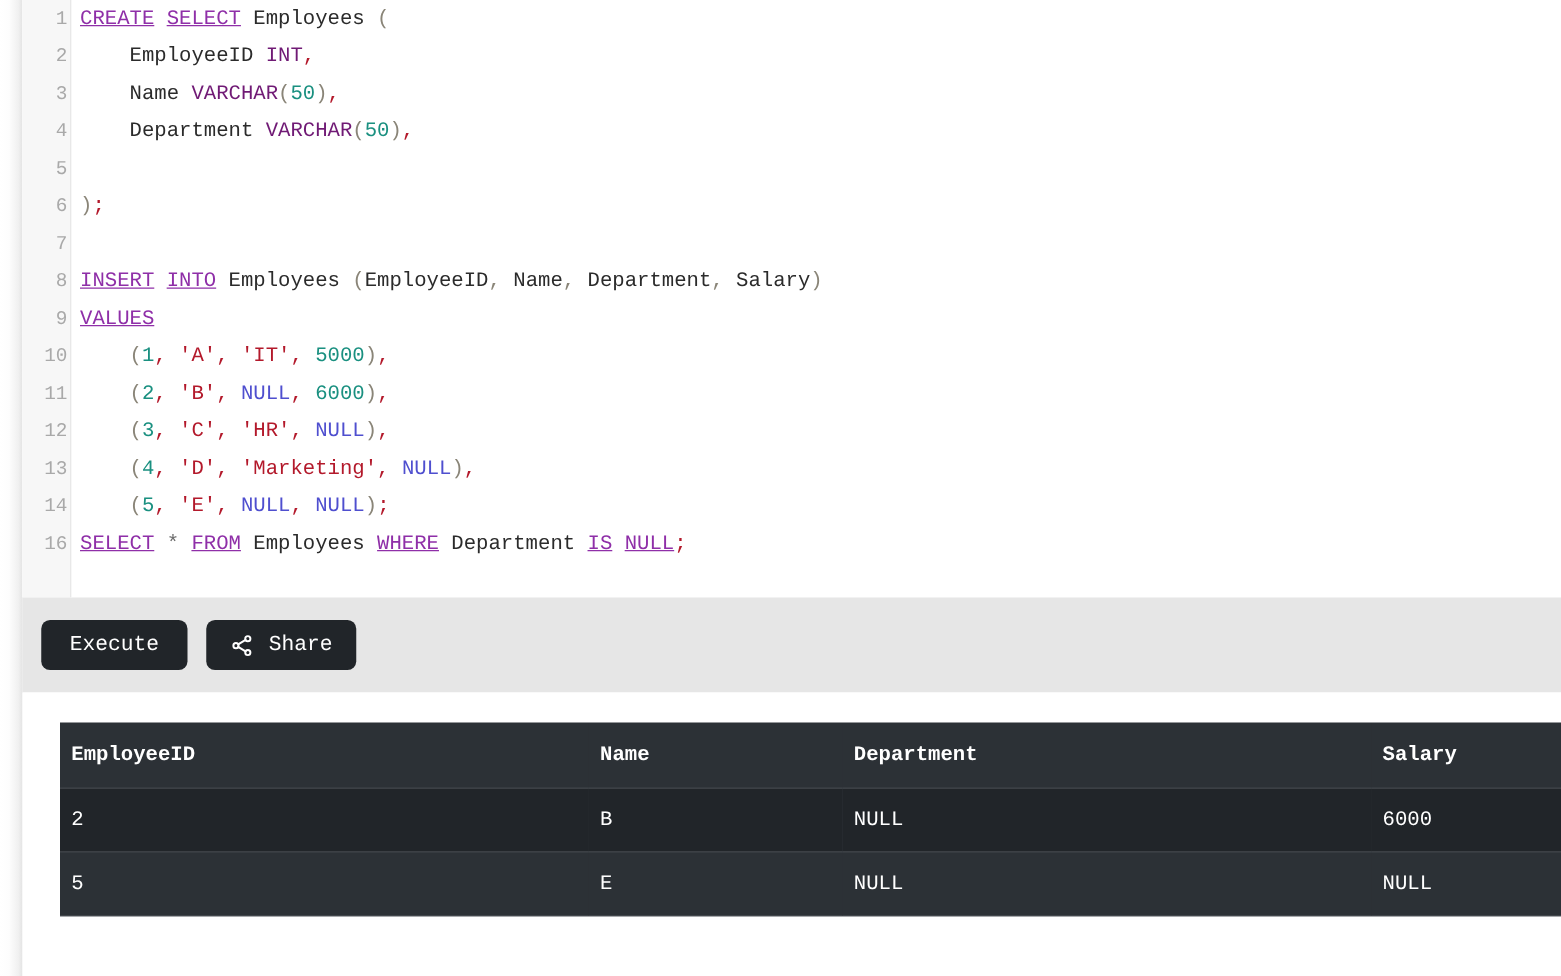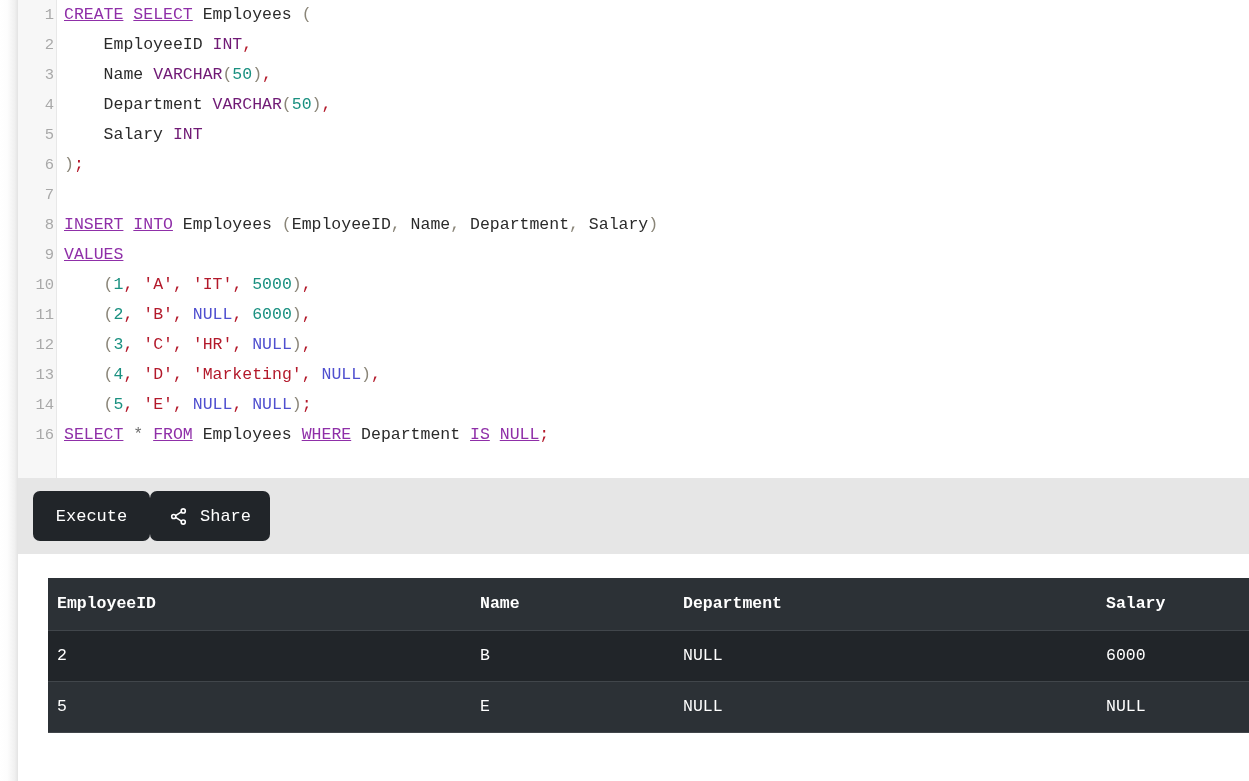--- a/index.html
+++ b/index.html
@@ -98,36 +98,36 @@
     top: 478px;
     width: 1231px;
     height: 76px;
     background: #e6e6e6;
     display: flex;
     align-items: center;
     padding-left: 15px;
     box-sizing: border-box;
   }
   .btn {
-    height: 50px;
+    height: 40px;
     background: #212529;
     color: #ffffff;
     border: none;
     border-radius: 7px;
     font-family: "Liberation Mono", "DejaVu Sans Mono", monospace;
     font-size: 17px;
     display: flex;
     align-items: center;
     justify-content: center;
     cursor: pointer;
     padding: 0 20px;
     box-sizing: border-box;
   }
   .btn-execute { width: 117px; padding: 0; }
-  .btn-share { padding: 0 19px; gap: 12px; }
+  .btn-share { margin-left: 15px; padding: 0 19px; gap: 12px; }
   .share-icon { display: block; width: 19px; height: 19px; }
 
   
   .results-area {
     position: absolute;
     left: 18px;
     top: 554px;
     width: 1231px;
     height: 227px;
     background: #ffffff;
@@ -182,21 +182,21 @@
 
   <div class="page-edge"></div>
 
   <div class="editor">
     <div class="gutter"></div>
     <div class="code-lines" id="code-lines">
         <div class="line"><span class="ln">1</span><span class="code"><span class="kw">CREATE</span><span class="id"> </span><span class="kw">SELECT</span><span class="id"> Employees </span><span class="pun">(</span></span></div>
         <div class="line"><span class="ln">2</span><span class="code"><span class="id">    EmployeeID </span><span class="typ">INT</span><span class="str">,</span></span></div>
         <div class="line"><span class="ln">3</span><span class="code"><span class="id">    Name </span><span class="typ">VARCHAR</span><span class="pun">(</span><span class="num">50</span><span class="pun">)</span><span class="str">,</span></span></div>
         <div class="line"><span class="ln">4</span><span class="code"><span class="id">    Department </span><span class="typ">VARCHAR</span><span class="pun">(</span><span class="num">50</span><span class="pun">)</span><span class="str">,</span></span></div>
-        <div class="line"><span class="ln">5</span><span class="code"><span class="id">    Salary </span><span class="typ">INT</span></span></div>
+        <div class="line"><span class="ln">5</span></div>
         <div class="line"><span class="ln">6</span><span class="code"><span class="pun">)</span><span class="str">;</span></span></div>
         <div class="line"><span class="ln">7</span><span class="code"></span></div>
         <div class="line"><span class="ln">8</span><span class="code"><span class="kw">INSERT</span><span class="id"> </span><span class="kw">INTO</span><span class="id"> Employees </span><span class="pun">(</span><span class="id">EmployeeID</span><span class="pun">,</span><span class="id"> Name</span><span class="pun">,</span><span class="id"> Department</span><span class="pun">,</span><span class="id"> Salary</span><span class="pun">)</span></span></div>
         <div class="line"><span class="ln">9</span><span class="code"><span class="kw">VALUES</span></span></div>
         <div class="line"><span class="ln">10</span><span class="code"><span class="id">    </span><span class="pun">(</span><span class="num">1</span><span class="str">,</span><span class="id"> </span><span class="str">'A'</span><span class="str">,</span><span class="id"> </span><span class="str">'IT'</span><span class="str">,</span><span class="id"> </span><span class="num">5000</span><span class="pun">)</span><span class="str">,</span></span></div>
         <div class="line"><span class="ln">11</span><span class="code"><span class="id">    </span><span class="pun">(</span><span class="num">2</span><span class="str">,</span><span class="id"> </span><span class="str">'B'</span><span class="str">,</span><span class="id"> </span><span class="nul">NULL</span><span class="str">,</span><span class="id"> </span><span class="num">6000</span><span class="pun">)</span><span class="str">,</span></span></div>
         <div class="line"><span class="ln">12</span><span class="code"><span class="id">    </span><span class="pun">(</span><span class="num">3</span><span class="str">,</span><span class="id"> </span><span class="str">'C'</span><span class="str">,</span><span class="id"> </span><span class="str">'HR'</span><span class="str">,</span><span class="id"> </span><span class="nul">NULL</span><span class="pun">)</span><span class="str">,</span></span></div>
         <div class="line"><span class="ln">13</span><span class="code"><span class="id">    </span><span class="pun">(</span><span class="num">4</span><span class="str">,</span><span class="id"> </span><span class="str">'D'</span><span class="str">,</span><span class="id"> </span><span class="str">'Marketing'</span><span class="str">,</span><span class="id"> </span><span class="nul">NULL</span><span class="pun">)</span><span class="str">,</span></span></div>
         <div class="line"><span class="ln">14</span><span class="code"><span class="id">    </span><span class="pun">(</span><span class="num">5</span><span class="str">,</span><span class="id"> </span><span class="str">'E'</span><span class="str">,</span><span class="id"> </span><span class="nul">NULL</span><span class="str">,</span><span class="id"> </span><span class="nul">NULL</span><span class="pun">)</span><span class="str">;</span></span></div>
         <div class="line"><span class="ln">16</span><span class="code"><span class="kw">SELECT</span><span class="id"> </span><span class="op">*</span><span class="id"> </span><span class="kw">FROM</span><span class="id"> Employees </span><span class="kw">WHERE</span><span class="id"> Department </span><span class="kw">IS</span><span class="id"> </span><span class="kw">NULL</span><span class="str">;</span></span></div>

